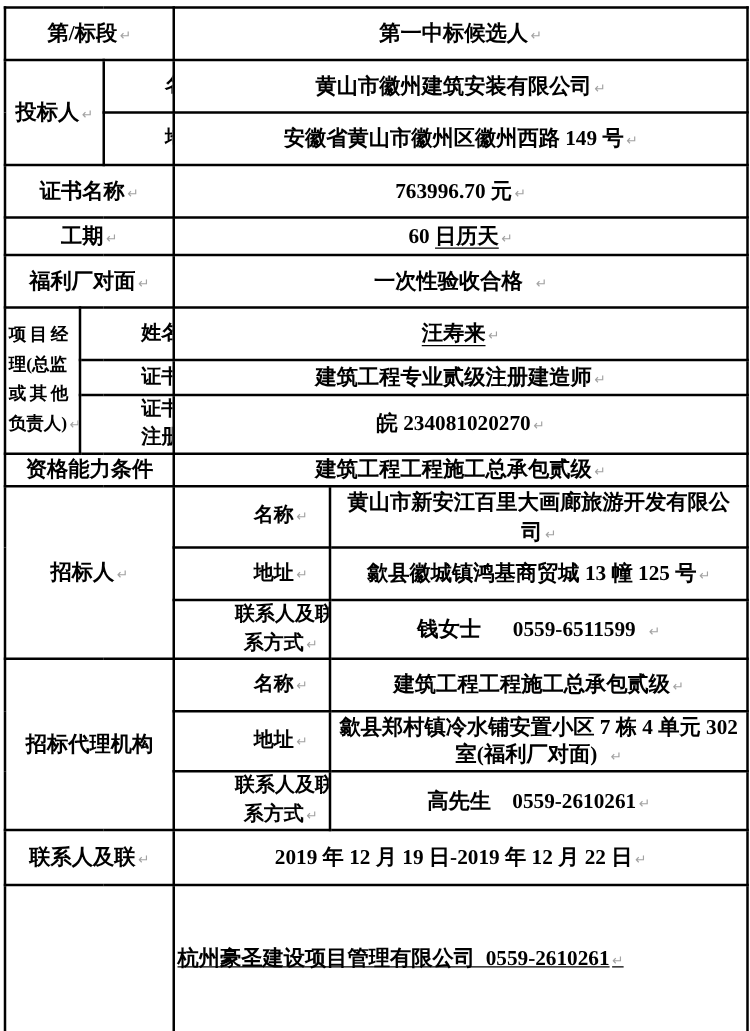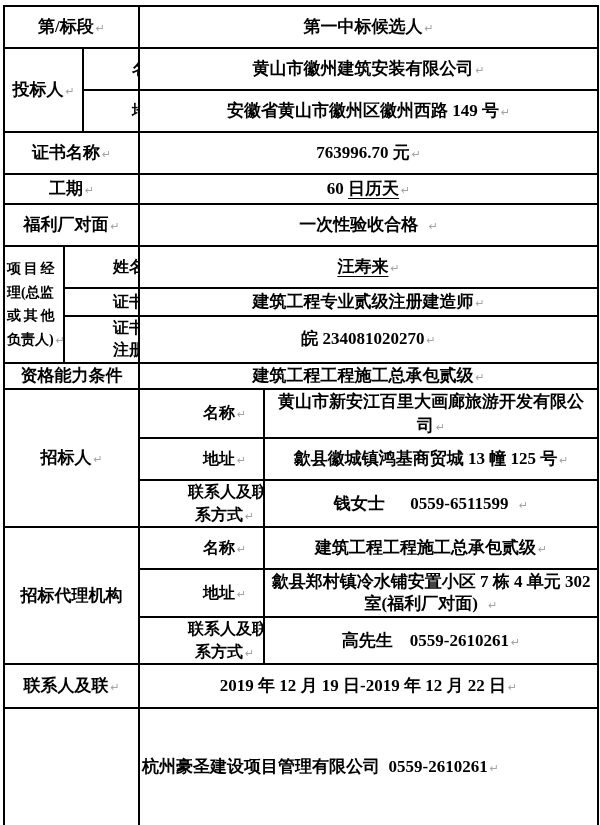--- a/index.html
+++ b/index.html
@@ -33,21 +33,21 @@
     margin-left:2px;
   }
   .sq{
     text-decoration-line:underline;
     text-decoration-style:wavy;
     text-decoration-color:#5b9bd5;
     text-decoration-thickness:1px;
     text-underline-offset:4px;
     text-decoration:underline;
   }
-  .objline{line-height:23px;}
+  .objline{line-height:23px;text-decoration:underline;}
 </style>
 </head>
 <body>
 
 <div class="page">
   <table class="doc">
     <colgroup>
       <col style="width:60px">
         <col style="width:19px">
         <col style="width:56px">

